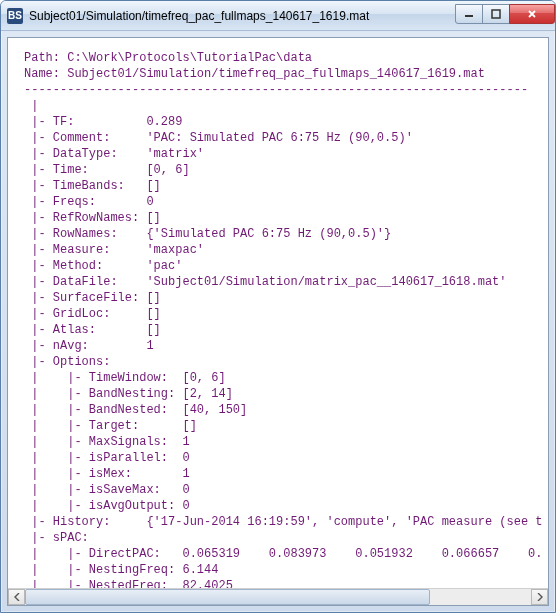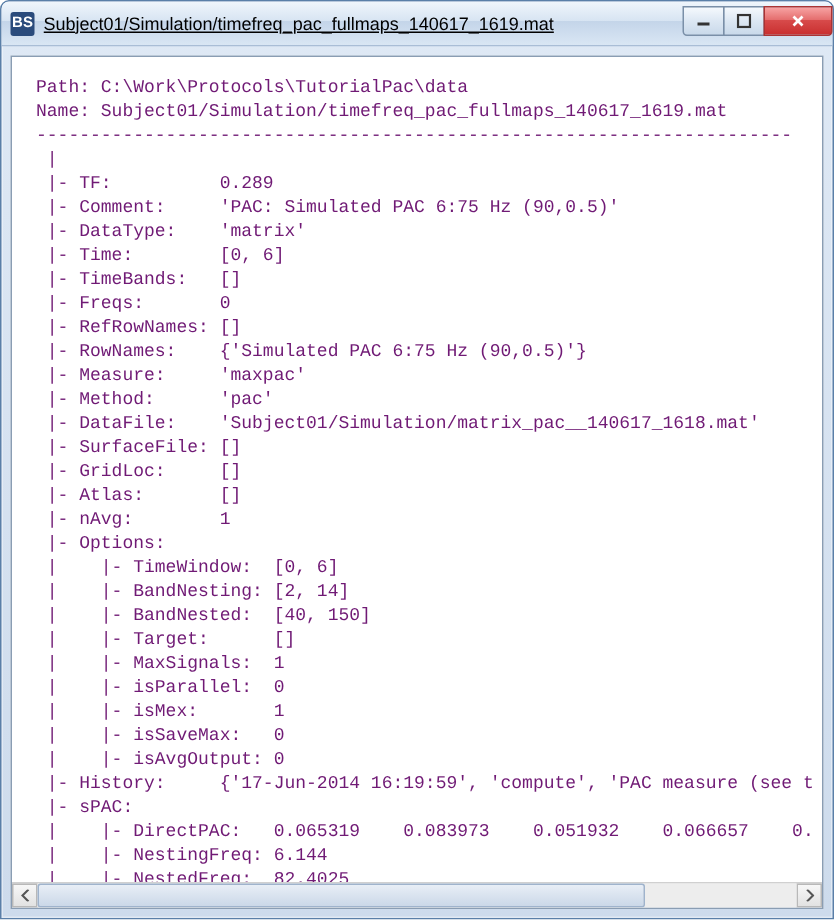--- a/index.html
+++ b/index.html
@@ -26,21 +26,21 @@
     color: #fff;
     font-size: 10px; font-weight: bold;
     display: flex; align-items: center; justify-content: center;
     border-radius: 2px;
     margin-right: 6px;
   }
   .title-text {
     flex: 1;
     font-size: 12px;
     color: #000;
-    white-space: nowrap; overflow: hidden; text-overflow: ellipsis; text-decoration: underline;
+    white-space: nowrap; overflow: hidden; text-overflow: ellipsis;
   }
   .win-controls { display: flex; height: 20px; margin-top: -4px; }
   .win-btn {
     width: 28px; height: 20px;
     border: 1px solid #7a8fa8;
     background: linear-gradient(to bottom, #f5f9fd 0%, #dce7f3 50%, #c9d9ea 100%);
     display: flex; align-items: center; justify-content: center;
     font-size: 10px;
     margin-left: -1px;
   }

